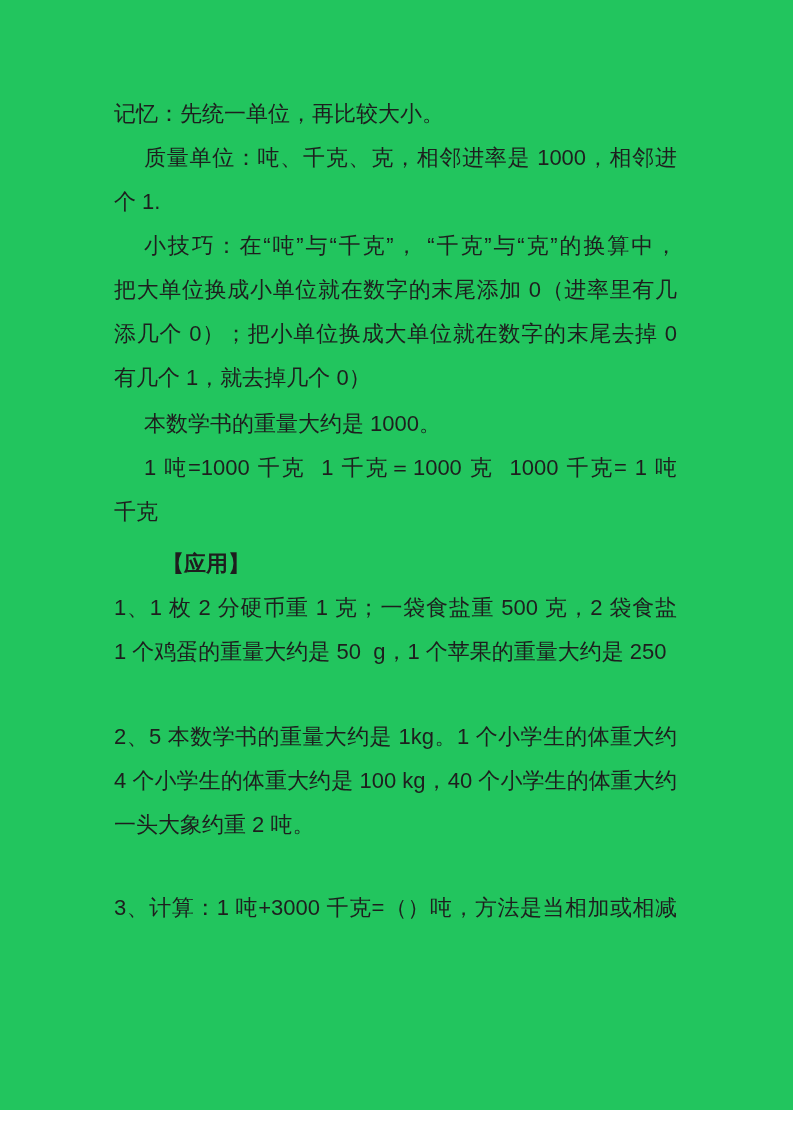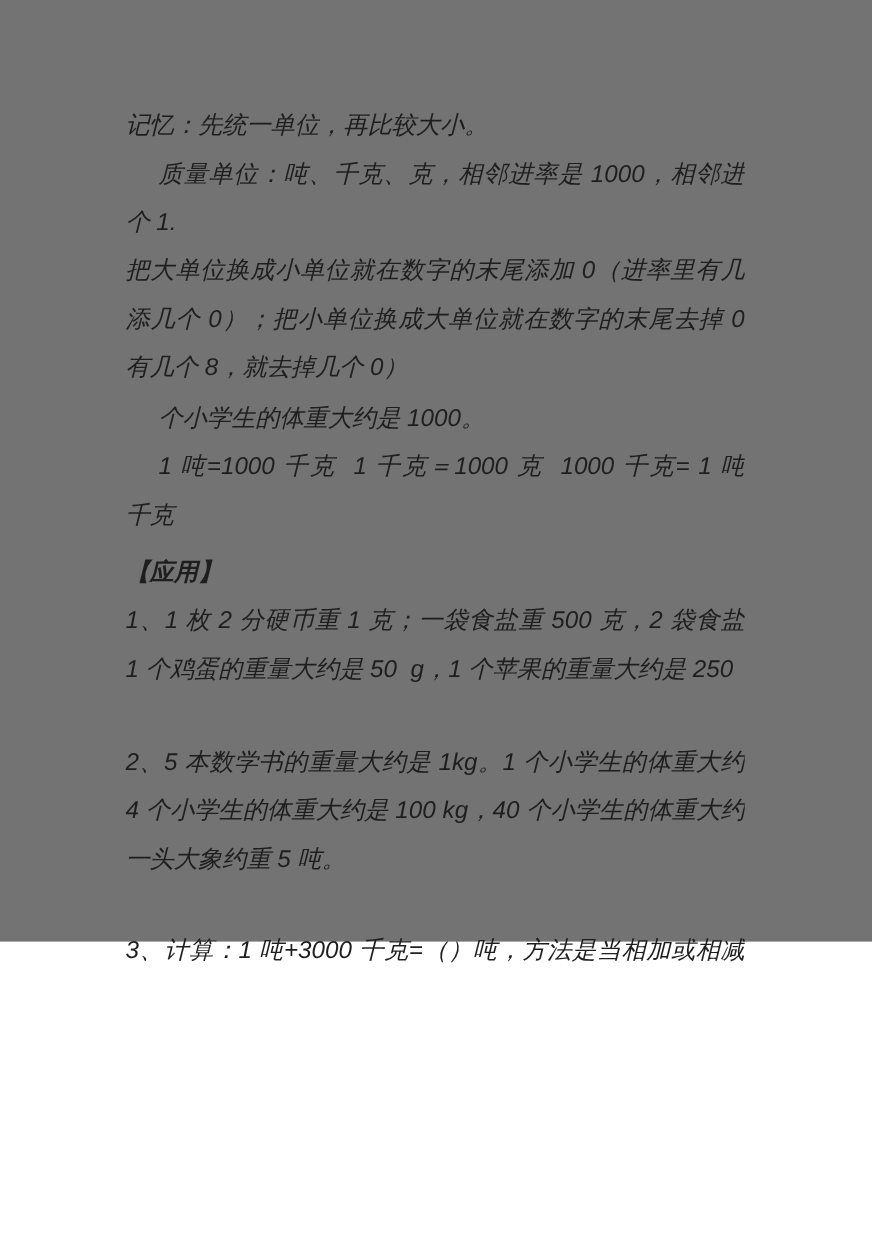--- a/index.html
+++ b/index.html
@@ -7,33 +7,32 @@
     padding: 0;
     width: 793px;
     height: 1122px;
     background: #ffffff;
     overflow: hidden;
     font-family: "Liberation Sans", "DejaVu Sans", sans-serif;
   }
   .page {
     position: relative;
     width: 793px;
-    height: 856px;
-    background: #737373;
-    font-style: italic;
+    height: 1110px;
+    background: #22c55e;
   }
   .doc {
     position: absolute;
     left: 114px;
     top: 92px;
     width: 563px;
     color: #1e1e1e;
   }
   .para { margin: 0; }
-  .para.bold .line { font-weight: 700; }
+  .para.bold .line { font-weight: 700; margin-left: 48px; }
   .line {
     font-size: 22px;
     line-height: 44px;
     height: 44px;
     white-space: pre-wrap;
     overflow: hidden;
     text-align: left;
   }
   .line.just {
     text-align: justify;
@@ -47,40 +46,41 @@
 <div class="page">
   <div class="doc">
       <div class="para">
         <div class="line">记忆：先统一单位，再比较大小。</div>
       </div>
       <div class="para">
         <div class="line just ind">质量单位：吨、千克、克，相邻进率是 1000，相邻进率有 3</div>
         <div class="line">个 1.</div>
       </div>
       <div class="para">
+        <div class="line just ind">小技巧：在“吨”与“千克”， “千克”与“克”的换算中，</div>
         <div class="line just">把大单位换成小单位就在数字的末尾添加 0（进率里有几个 0，就</div>
         <div class="line just">添几个 0）；把小单位换成大单位就在数字的末尾去掉 0（进率里</div>
-        <div class="line">有几个 8，就去掉几个 0）</div>
+        <div class="line">有几个 1，就去掉几个 0）</div>
       </div>
       <div class="para" style="margin-top: 2px;">
-        <div class="line ind">个小学生的体重大约是 1000。</div>
+        <div class="line ind">本数学书的重量大约是 1000。</div>
       </div>
       <div class="para">
         <div class="line just ind">1 吨=1000 千克  1 千克＝1000 克  1000 千克= 1 吨  1000 克＝1</div>
         <div class="line">千克</div>
       </div>
       <div class="para bold" style="margin-top: 8px;">
         <div class="line">【应用】</div>
       </div>
       <div class="para">
         <div class="line just">1、1 枚 2 分硬币重 1 克；一袋食盐重 500 克，2 袋食盐重 1 kg。</div>
         <div class="line">1 个鸡蛋的重量大约是 50  g，1 个苹果的重量大约是 250  g。</div>
       </div>
       <div class="para" style="margin-top: 41px;">
         <div class="line just">2、5 本数学书的重量大约是 1kg。1 个小学生的体重大约是 25 kg，</div>
         <div class="line just">4 个小学生的体重大约是 100 kg，40 个小学生的体重大约是 1 吨。</div>
-        <div class="line">一头大象约重 5 吨。</div>
+        <div class="line">一头大象约重 2 吨。</div>
       </div>
       <div class="para" style="margin-top: 39px;">
         <div class="line just">3、计算：1 吨+3000 千克=（）吨，方法是当相加或相减的数单位</div>
       </div>
     </div>
 </div>
 
 </body></html>

